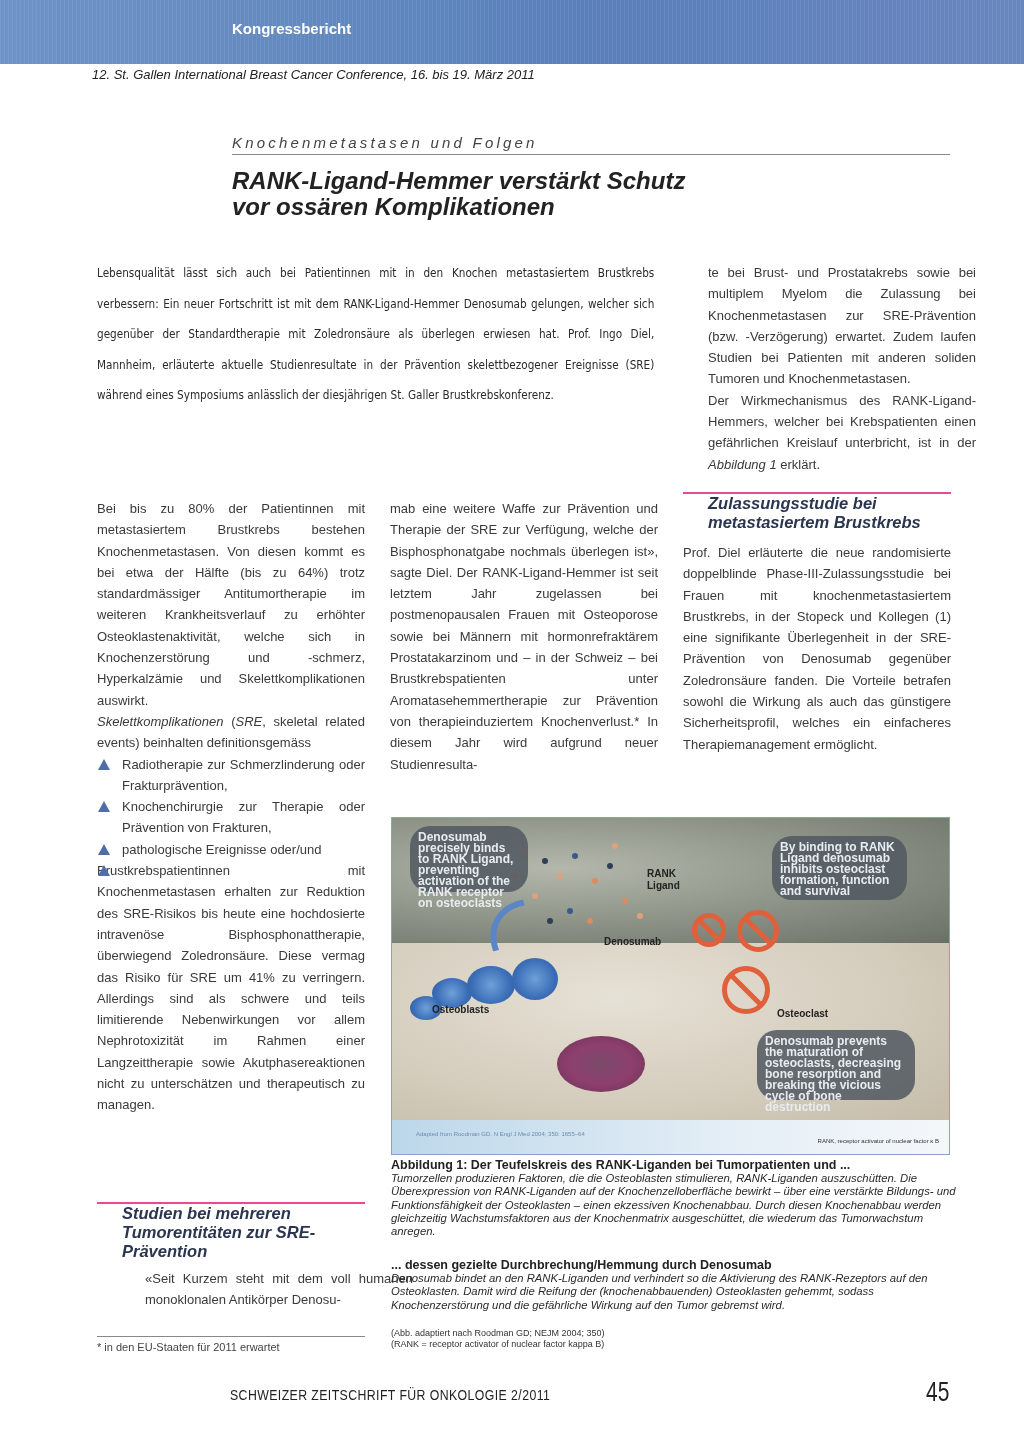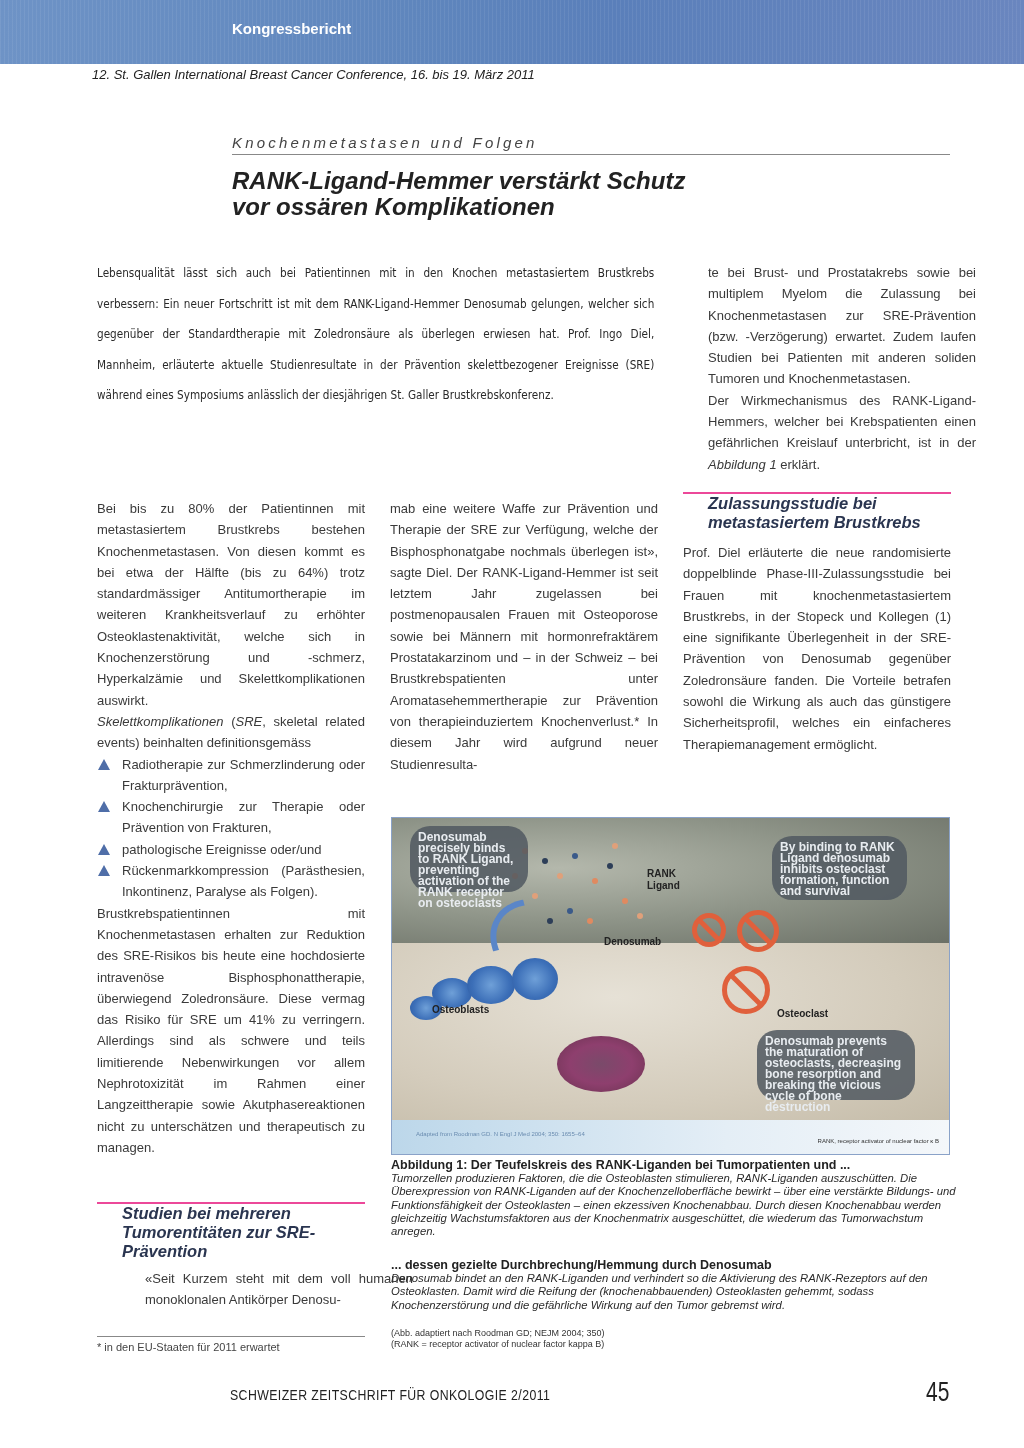--- a/index.html
+++ b/index.html
@@ -142,21 +142,21 @@
   <p>Prof. Diel erläuterte die neue randomisierte doppelblinde Phase-III-Zulassungsstudie bei Frauen mit knochenmetastasiertem Brustkrebs, in der Stopeck und Kollegen (1) eine signifikante Überlegenheit in der SRE-Prävention von Denosumab gegenüber Zoledronsäure fanden. Die Vorteile betrafen sowohl die Wirkung als auch das günstigere Sicherheitsprofil, welches ein einfacheres Therapiemanagement ermöglicht.</p>
 </div>
 
 <div class="col col1">
   <p>Bei bis zu 80% der Patientinnen mit metastasiertem Brustkrebs bestehen Knochenmetastasen. Von diesen kommt es bei etwa der Hälfte (bis zu 64%) trotz standardmässiger Antitumortherapie im weiteren Krankheitsverlauf zu erhöhter Osteoklastenaktivität, welche sich in Knochenzerstörung und -schmerz, Hyperkalzämie und Skelettkomplikationen auswirkt.</p>
   <p style="text-align:justify"><i>Skelettkomplikationen</i><span> (</span><i>SRE</i><span>, skeletal related events) beinhalten definitionsgemäss</span></p>
   <ul class="bullets">
     <li><span class="tri"></span><span>Radiotherapie zur Schmerzlinderung oder Frakturprävention,</span></li>
     <li><span class="tri"></span><span>Knochenchirurgie zur Therapie oder Prävention von Frakturen,</span></li>
     <li><span class="tri"></span><span>pathologische Ereignisse oder/und</span></li>
-    <li><span class="tri"></span><span>Rückenmarkkompression (Parästhesien, Inkontinenz, Paralyse als Folgen).</span></li>
+    <li><span class="tri"></span></li>
   </ul>
   <p>Brustkrebspatientinnen mit Knochenmetastasen erhalten zur Reduktion des SRE-Risikos bis heute eine hochdosierte intravenöse Bisphosphonattherapie, überwiegend Zoledronsäure. Diese vermag das Risiko für SRE um 41% zu verringern. Allerdings sind als schwere und teils limitierende Nebenwirkungen vor allem Nephrotoxizität im Rahmen einer Langzeittherapie sowie Akutphasereaktionen nicht zu unterschätzen und therapeutisch zu managen.</p>
 </div>
 
 <div class="subhead-block sh-left">
   <div class="subhead">Studien bei mehreren Tumorentitäten zur SRE-Prävention</div>
 </div>
 <div class="col col1b">
   <p>«Seit Kurzem steht mit dem voll humanen monoklonalen Antikörper Denosu-</p>
 </div>

